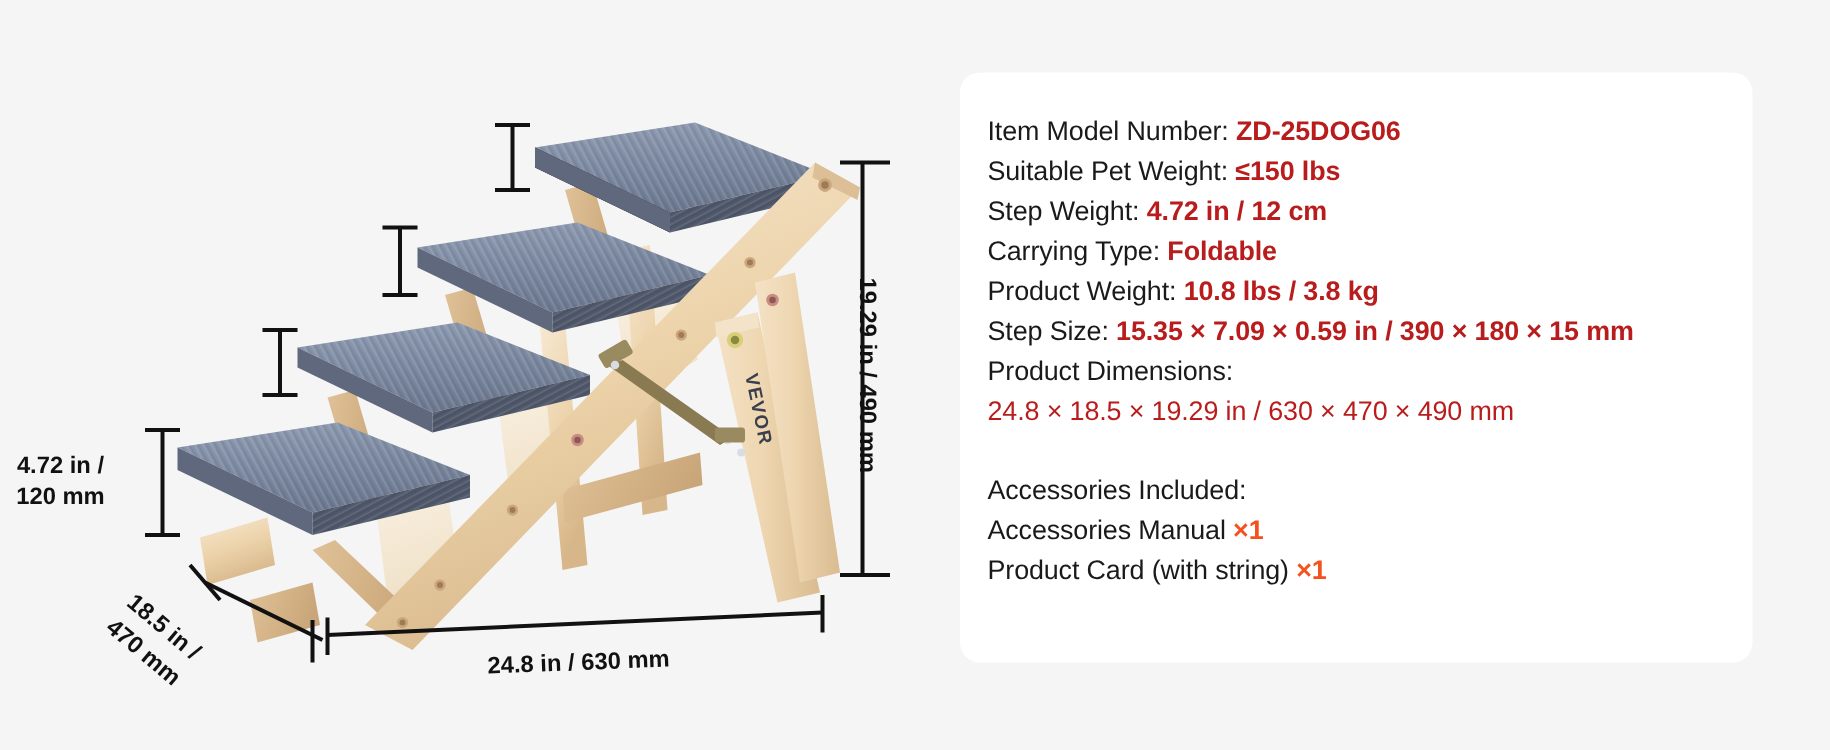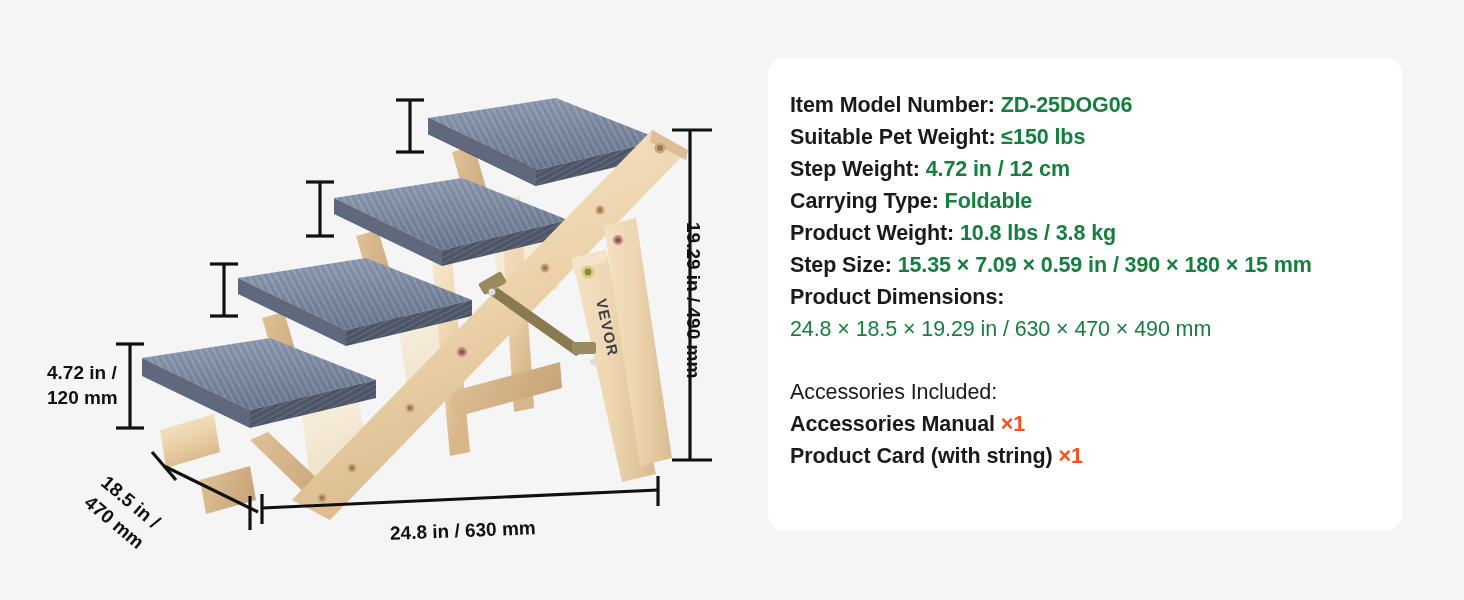--- a/index.html
+++ b/index.html
@@ -15,36 +15,36 @@
   #spec-card {
     position: absolute; left: 768px; top: 58px;
     width: 634px; height: 472px;
     background: #ffffff; border-radius: 16px;
   }
   #spec-list { position: absolute; left: 22px; top: 31px; width: 600px; }
   .spec-line {
     font-size: 21.5px; line-height: 32px;
     color: #1a1a1a; white-space: nowrap; letter-spacing: -0.1px;
   }
-  .spec-label { font-weight: 700; }
-  .spec-value { font-weight: 700; color: #15803d; }
+  .spec-label { font-weight: 400; }
+  .spec-value { font-weight: 700; color: #b91c1c; }
   .spec-line.value-only .spec-value { font-weight: 400; }
   .spec-gap { height: 31px; }
   .acc-qty { font-weight: 700; color: #f4511e; }
 
   
   #product-figure { position: absolute; left: 0; top: 0; width: 768px; height: 600px; }
   #product-svg { position: absolute; left: 0; top: 0; }
 
   
   .dim-label {
     position: absolute; font-weight: 700; color: #111;
     font-size: 19px; line-height: 25px; white-space: pre-line;
   }
-  #dim-step-height-label { left: 47px; top: 360px; text-align: left; }
+  #dim-step-height-label { left: 13px; top: 360px; text-align: center; }
   #dim-depth-label {
     left: 112px; top: 470px; width: 180px;
     transform: rotate(40deg); transform-origin: 0 0;
     text-align: left; line-height: 26px;
   }
   #dim-width-label {
     left: 390px; top: 518px; transform: rotate(-2.2deg);
     transform-origin: center center;
   }
   #dim-height-label {

